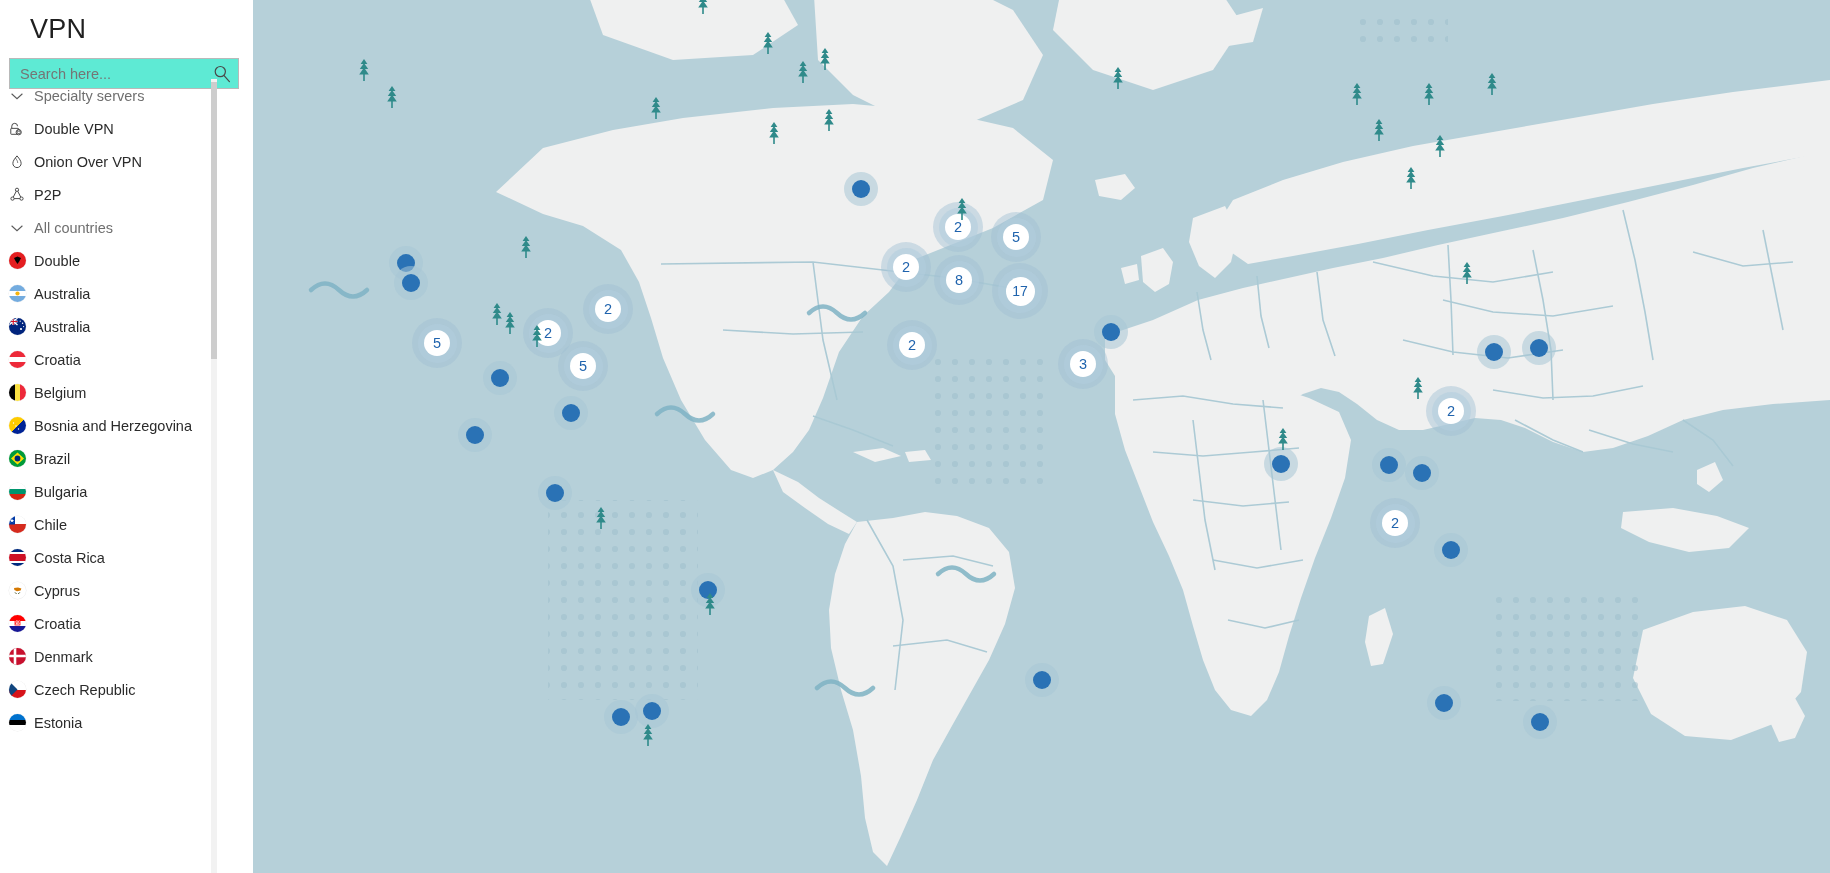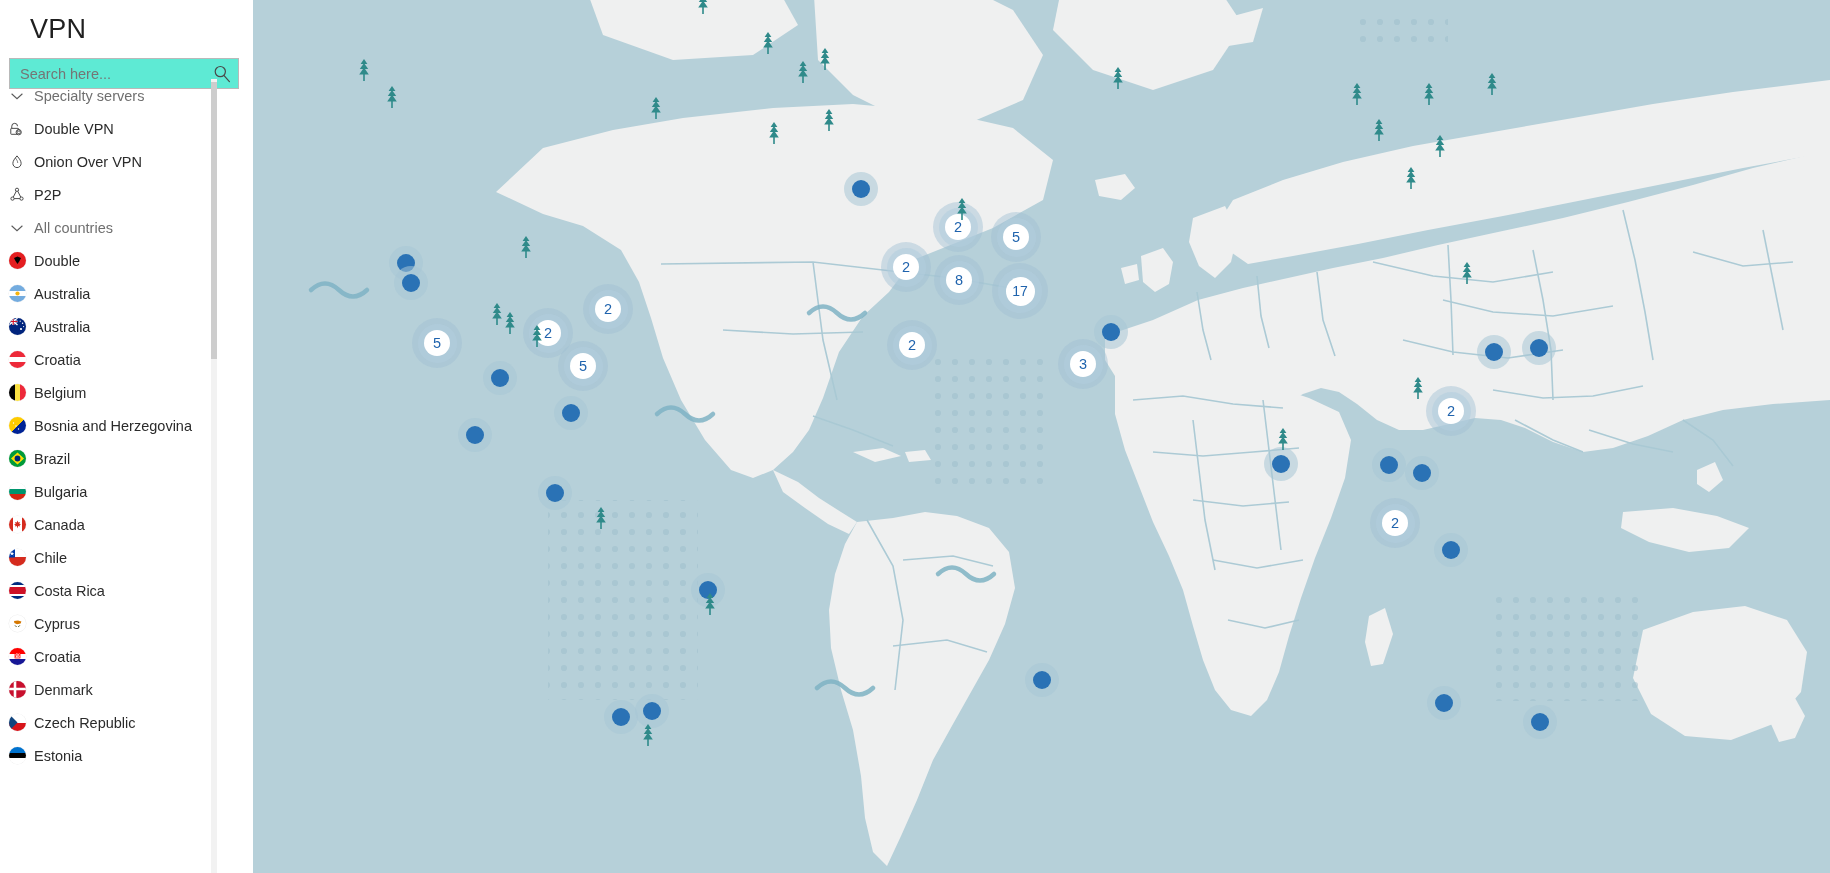--- a/index.html
+++ b/index.html
@@ -310,28 +310,20 @@
                   <circle cx="8.5" cy="8.5" r="2.9" fill="#002776"></circle>
                 </svg></span>
             </span>
             <span class="lbl">Brazil</span>
           </div>
           <div class="nav-row">
             <span class="ico">
               <span class="flag" style="background:linear-gradient(#fff 33%,#00966e 33% 66%,#d62612 66%);"></span>
             </span>
             <span class="lbl">Bulgaria</span>
-          </div>
-          <div class="nav-row">
-            <span class="ico">
-              <span class="flag" style="background:linear-gradient(90deg,#d52b1e 26%,#fff 26% 74%,#d52b1e 74%);"><svg viewBox="0 0 17 17" width="17" height="17">
-                  <path d="M8.5 4.5 L9.3 6.6 L11 6 L10.3 7.9 L12 8.1 L10.6 9.2 L11.1 10.4 L9.2 10 L8.5 12.4 L7.8 10 L5.9 10.4 L6.4 9.2 L5 8.1 L6.7 7.9 L6 6 L7.7 6.6 Z" fill="#d52b1e"></path>
-                </svg></span>
-            </span>
-            <span class="lbl">Canada</span>
           </div>
           <div class="nav-row">
             <span class="ico">
               <span class="flag" style="background:linear-gradient(#fff 50%,#d52b1e 50%);"><svg viewBox="0 0 17 17" width="17" height="17">
                   <rect x="0" y="0" width="6" height="8.5" fill="#0039a6"></rect>
                   <path d="M3 2.2 L3.6 3.9 L5.3 3.9 L3.9 4.9 L4.5 6.6 L3 5.6 L1.5 6.6 L2.1 4.9 L0.7 3.9 L2.4 3.9 Z" fill="#fff"></path>
                 </svg></span>
             </span>
             <span class="lbl">Chile</span>
           </div>

